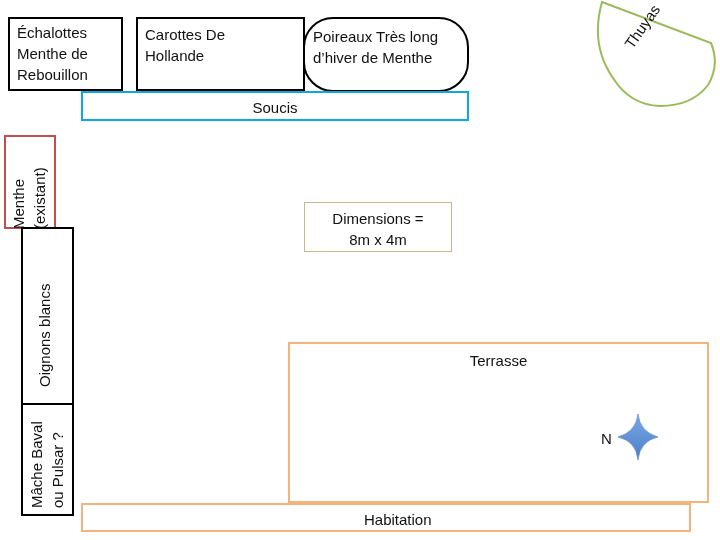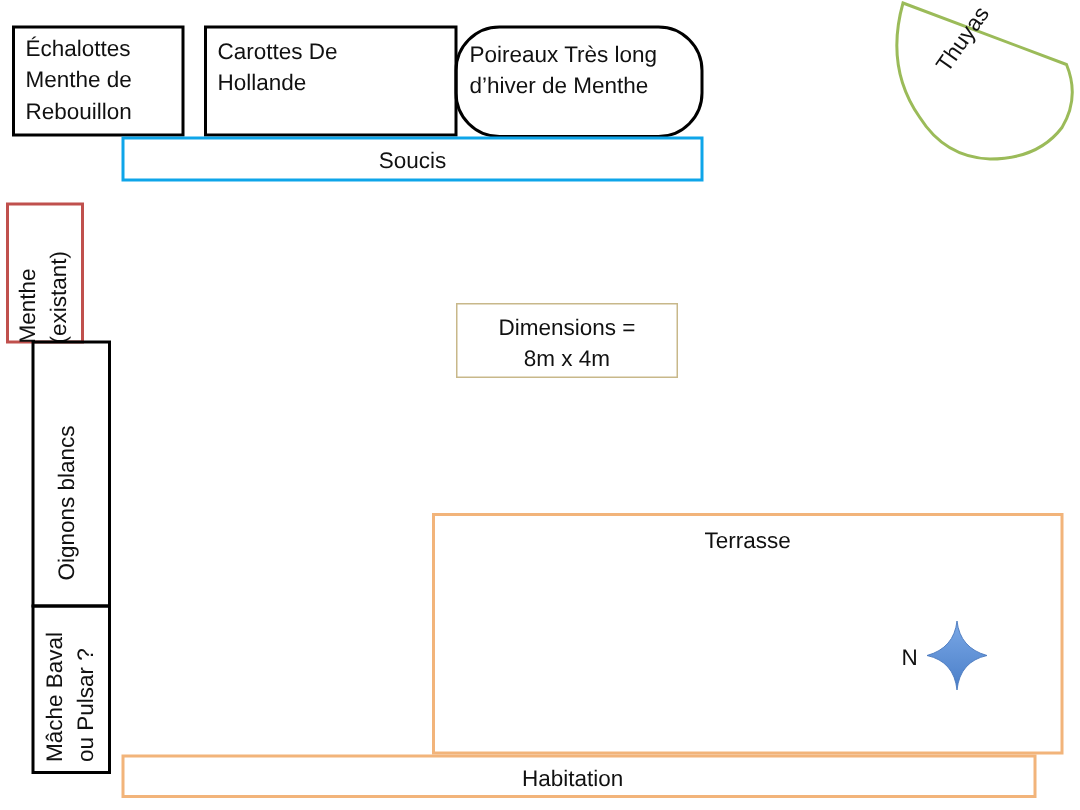--- a/index.html
+++ b/index.html
@@ -84,14 +84,14 @@
   <defs>
     <linearGradient id="sg" x1="0" y1="0" x2="0" y2="1">
       <stop offset="0" stop-color="#7aa8e6"></stop>
       <stop offset="1" stop-color="#4a7ec8"></stop>
     </linearGradient>
   </defs>
   <path d="M 22 2 Q 24 20 42 25 Q 24 29 22 48 Q 20 29 2 25 Q 20 20 22 2 Z" fill="url(#sg)" stroke="#4a78bd" stroke-width="0.6"></path>
 </svg>
 
 <div class="box orange" style="left:81px; top:503px; width:610px; height:29px;">
-  <div class="txt lbl" style="left:265px; top:4px;">Habitation</div>
+  <div class="txt lbl" style="left:281px; top:4px;">Habitation</div>
 </div>
 
 </body></html>

